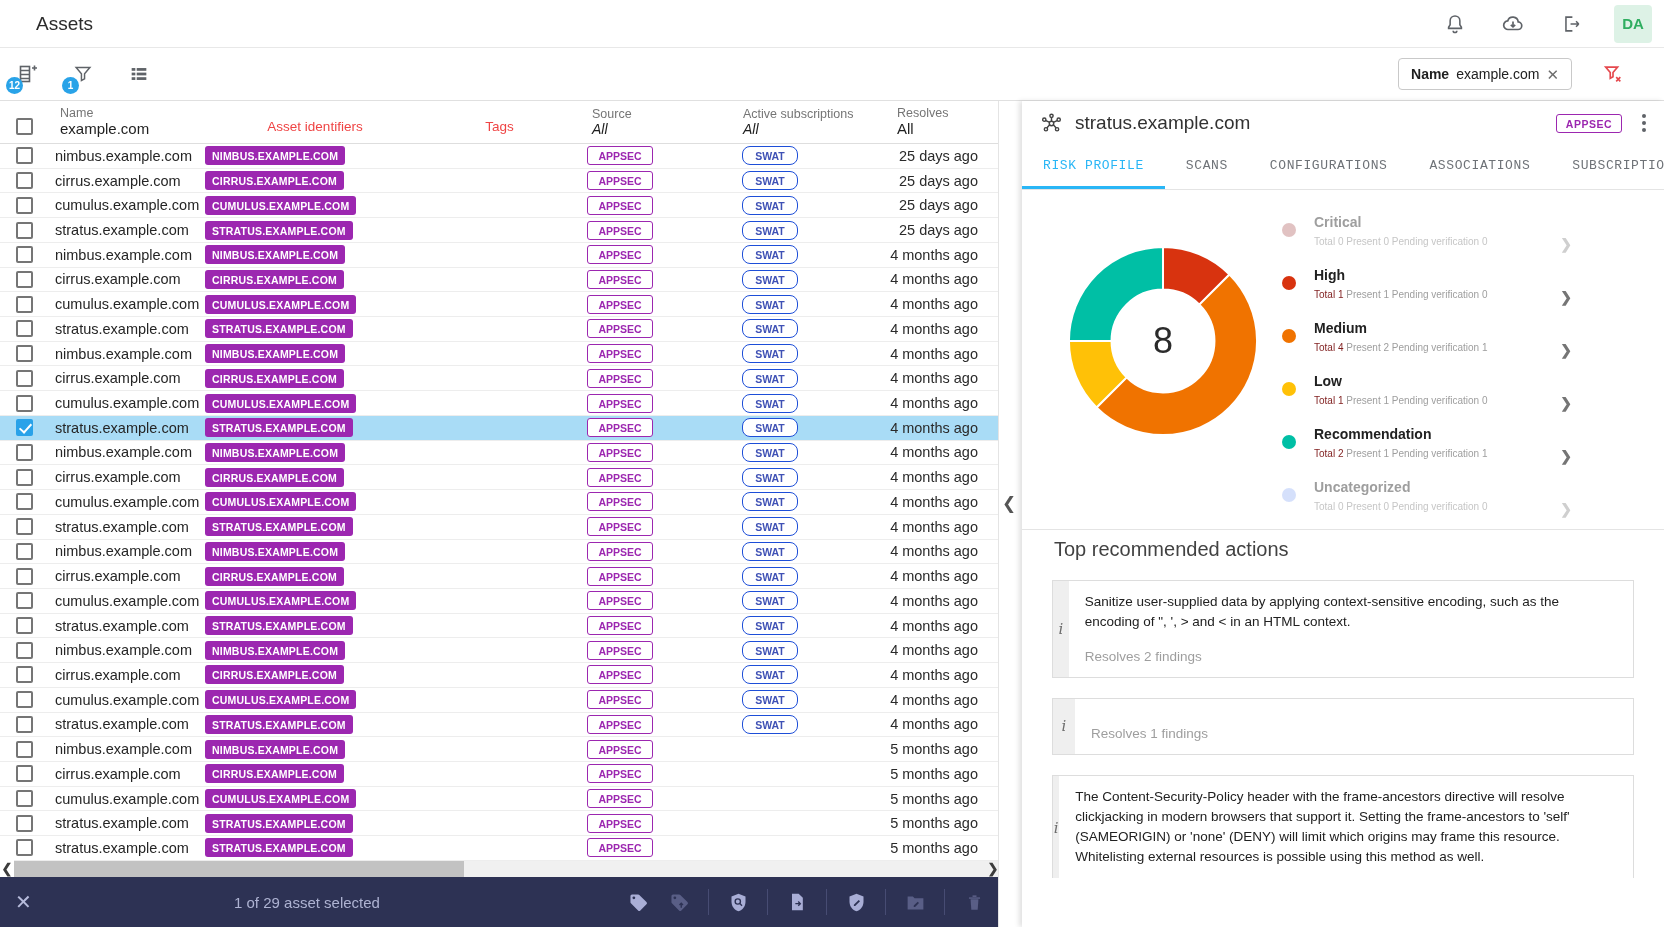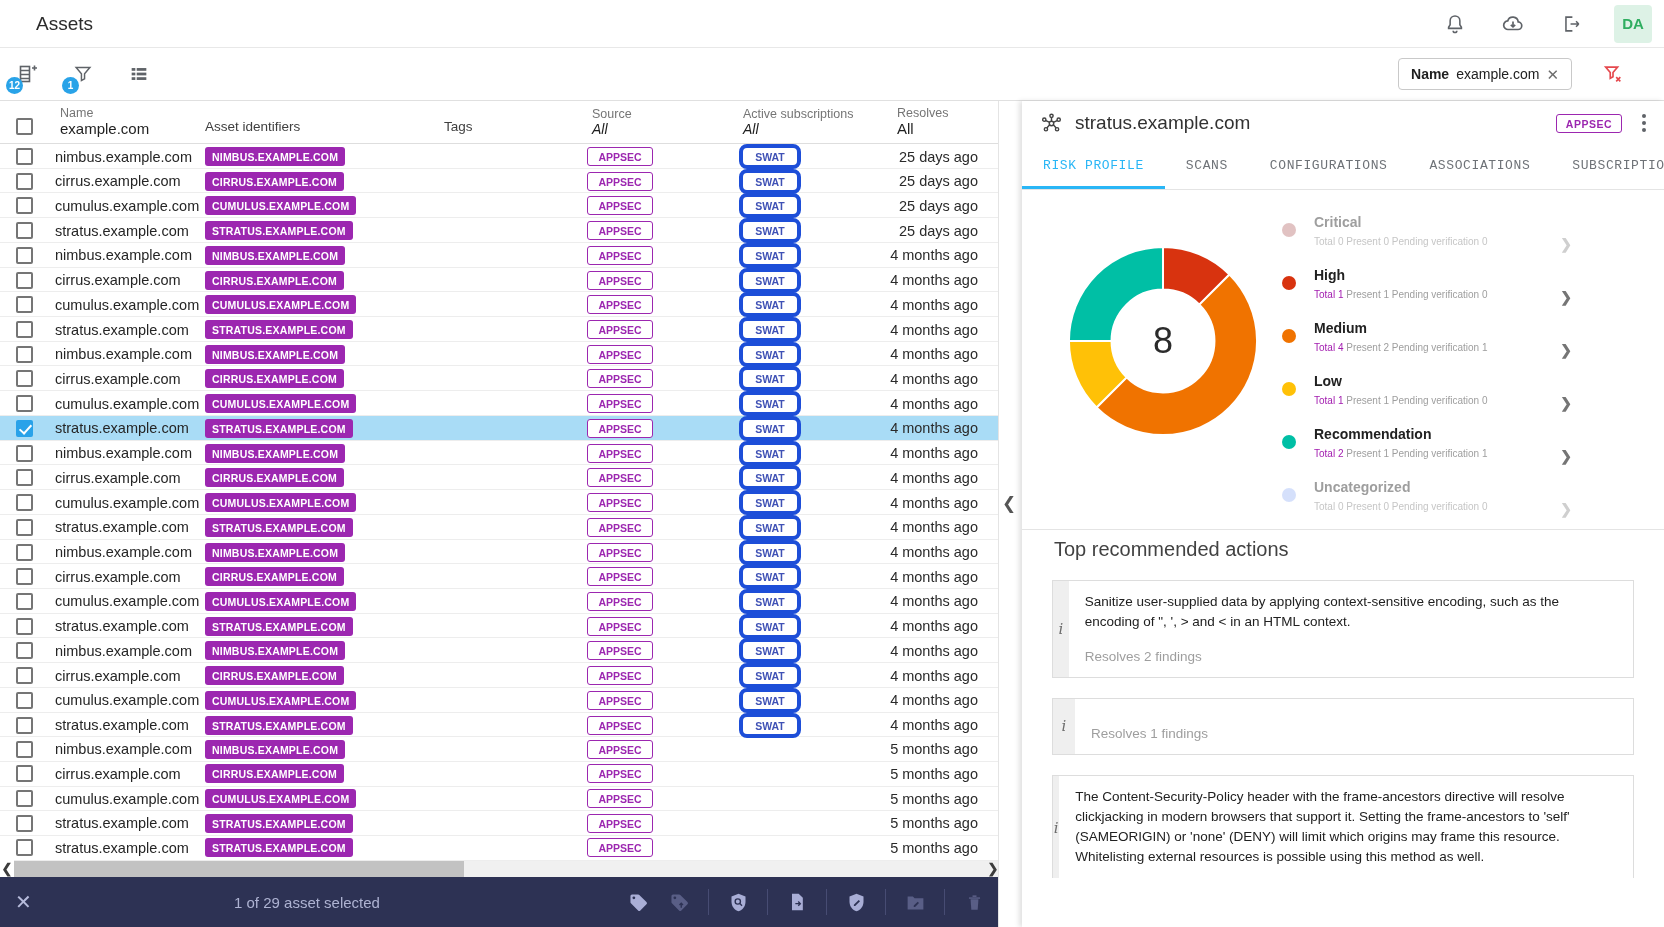--- a/index.html
+++ b/index.html
@@ -28,36 +28,36 @@
   .filter-chip b { font-weight:bold; color:#1f1f1f; }
   .filter-chip .chip-x { color:#6d6d6d; font-size:15px; line-height:1; }
 
   
   .table-region { position:absolute; left:0; top:101px; width:998px; height:826px; background:#fff; }
   .grid { display:grid; grid-template-columns:50px 150px 225px 130px 130px 170px 1fr; align-items:center; }
   .thead { height:43px; border-bottom:1px solid #dedede; align-items:end; padding-bottom:6px; }
   .hlbl { font-size:12.5px; color:#757575; }
   .hval { font-size:15px; color:#1f1f1f; }
   .hval.it { font-style:italic; font-size:14px; }
-  .hsingle { font-size:13.5px; color:#404040; }
+  .hsingle { font-size:13.5px; color:#ef4444;text-align:center; }
   .cell-pad5 { padding-left:5px; } .cell-pad10 { padding-left:10px; }
   .rows { height:717px; overflow:hidden; }
   .trow { height:24.72px; border-bottom:1px solid #ededed; cursor:pointer; }
   .trow.selected { background:#a9dcf6; }
   .cb { width:17px; height:17px; border:2px solid #757575; border-radius:2px; margin-left:16px; background:#fff; position:relative; cursor:pointer; }
   .trow.selected .cb { background:#29a2e9; border-color:#29a2e9; }
   .trow.selected .cb::after { content:""; position:absolute; left:4px; top:0px; width:5px; height:10px;
     border:solid #fff; border-width:0 2px 2px 0; transform:rotate(42deg); }
   .cb-h { width:17px; height:17px; border:2px solid #757575; border-radius:2px; margin-left:16px; cursor:pointer; }
   .tname { font-size:14.5px; color:#252525; padding-left:5px; white-space:nowrap; }
   .idbadge { display:inline-block; background:#9c27b0; color:#fff; font-size:10.5px; font-weight:bold;
     letter-spacing:.2px; padding:4px 7px 3px; border-radius:3px; white-space:nowrap; }
   .srcbadge { display:inline-block; border:1px solid #9c27b0; color:#9c27b0; font-size:10.5px; font-weight:bold;
     padding:3px 10px 2px; border-radius:3px; background:#fff; }
-  .subbadge { display:inline-block; border:4px solid #1d4ed8; color:#3f51b5; font-size:10.5px; font-weight:bold;
+  .subbadge { display:inline-block; border:1px solid #1d4ed8; color:#3f51b5; font-size:10.5px; font-weight:bold;
     padding:3px 12px 2px; border-radius:8px; background:#fff; }
   .ctr { text-align:center; }
   .created { text-align:right; padding-right:20px; font-size:14.5px; color:#2a2a2a; }
 
   
   .hscroll { position:absolute; left:0; top:861px; width:998px; height:16px; background:#f0f0f0; }
   .hthumb { position:absolute; left:14px; top:0; width:450px; height:16px; background:#c2c2c2; cursor:pointer; }
   .harrow { position:absolute; top:-1px; font-size:13px; color:#3c3c3c; font-weight:bold; width:14px; text-align:center; cursor:pointer; line-height:17px; background:#fff;}
   .harrow.left { left:0; } .harrow.right { right:-2px; background:transparent; }
 
@@ -91,21 +91,21 @@
   .p-content { position:relative; height:688px; overflow:hidden; }
 
   .donut-wrap { position:absolute; left:42px; top:52px; width:198px; height:198px; }
   .donut-center { position:absolute; left:0; top:0; width:198px; height:198px; display:flex;
     align-items:center; justify-content:center; font-size:36px; color:#2b2b2b; }
   .legend { position:absolute; left:260px; top:24px; width:290px; }
   .lg-item { position:relative; padding-left:32px; margin-bottom:15px; cursor:pointer; min-height:37px;}
   .lg-dot { position:absolute; left:0; top:9px; width:14px; height:14px; border-radius:50%; }
   .lg-label { font-size:14px; font-weight:bold; color:#212121; line-height:17px; }
   .lg-detail { font-size:10px; line-height:21px; white-space:nowrap; }
-  .lg-total { color:#a21caf; } .lg-rest { color:#9e9e9e; }
+  .lg-total { color:#7f1d1d; } .lg-rest { color:#9e9e9e; }
   .lg-chev { position:absolute; right:0; top:22px; color:#757575; font-size:14px; font-weight:bold; }
   .lg-item.disabled .lg-label { color:#9e9e9e; }
   .lg-item.disabled .lg-total, .lg-item.disabled .lg-rest { color:#c6c6c6; }
   .lg-item.disabled .lg-chev { color:#cfcfcf; }
 
   .p-divider { position:absolute; left:0; top:339px; width:642px; height:1px; background:#e4e4e4; }
   .actions-heading { position:absolute; left:32px; top:348px; font-size:20px; color:#424242; }
   .cards { position:absolute; left:30px; top:390px; width:582px; }
   .card { display:flex; border:1px solid #ddd; background:#fff; margin-bottom:20px; }
   .card-stripe { width:22px; background:#efefef; display:flex; align-items:center; justify-content:center;

